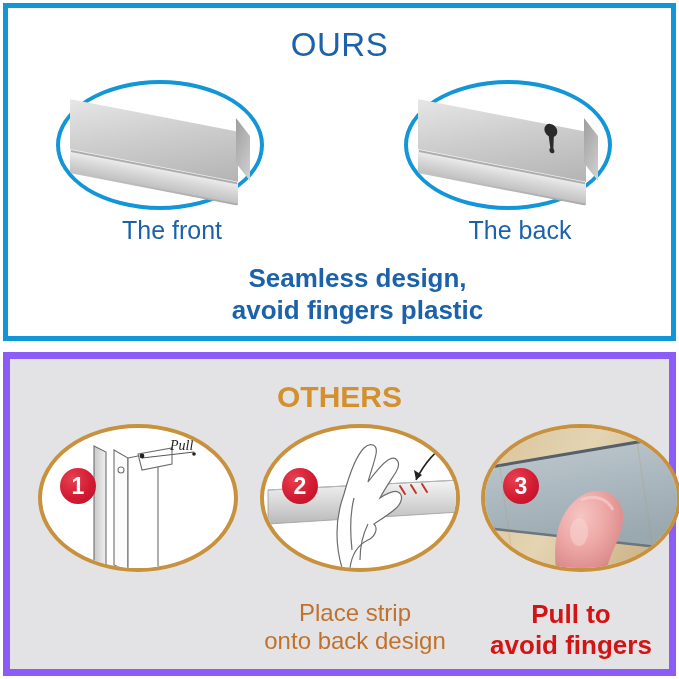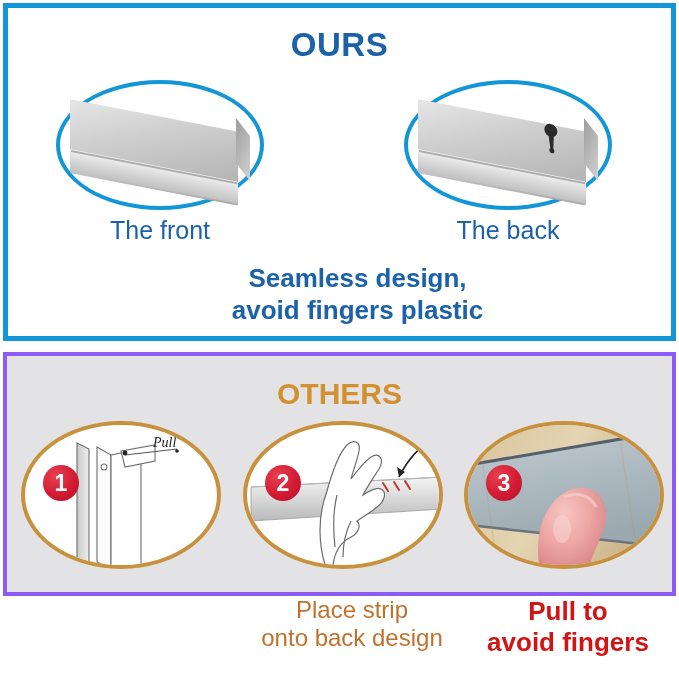--- a/index.html
+++ b/index.html
@@ -27,21 +27,21 @@
     background: #ffffff;
     border: 5px solid #1296d8;
   }
   .ours-title {
     position: absolute;
     left: 0;
     right: 0;
     top: 18px;
     text-align: center;
     font-size: 33px;
-    font-weight: bold;
+    font-weight: normal;
     color: #1b62ab;
     letter-spacing: 0.5px;
   }
 
   .ours-figures {
     position: absolute;
     left: 0;
     right: 0;
     top: 72px;
     height: 130px;
@@ -141,21 +141,21 @@
   .keyhole .kh-tip {
     position: absolute;
     left: 4.2px; top: 24px;
     width: 4.6px; height: 4.6px;
     border-radius: 50%;
     background: #2a2a2a;
   }
 
   .ours-captions {
     position: absolute;
-    left: 0; right: 0;
+    left: 12px; right: 0;
     top: 208px;
     height: 38px;
   }
   .cap-front, .cap-back {
     position: absolute;
     top: 0;
     width: 208px;
     text-align: center;
     font-size: 25px;
     color: #1b62ab;
@@ -174,38 +174,38 @@
     line-height: 1.22;
     margin-left: 36px;
   }
 
   
   .others-panel {
     position: absolute;
     left: 3px;
     top: 352px;
     width: 673px;
-    height: 244px;
+    height: 324px;
     box-sizing: border-box;
     background: #e3e3e5;
-    border: 4px solid #8b5cf6;
+    border: 7px solid #8b5cf6;
   }
   .others-title {
     position: absolute;
     left: 0; right: 0;
     top: 21px;
     text-align: center;
     font-size: 30px;
     font-weight: bold;
     color: #d2902f;
   }
 
   .others-figures {
     position: absolute;
-    left: 0; right: 0;
+    left: 14px; right: 0;
     top: 65px;
     height: 148px;
   }
   .step-wrap {
     position: absolute;
     top: 0;
     width: 200px;
     height: 148px;
   }
   .step-wrap.s1 { left: 14px; }

